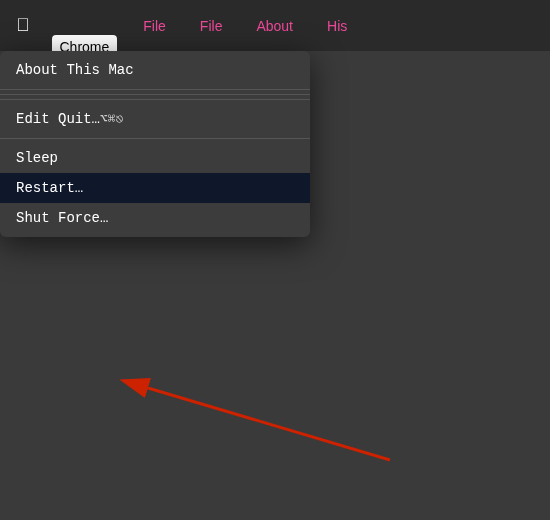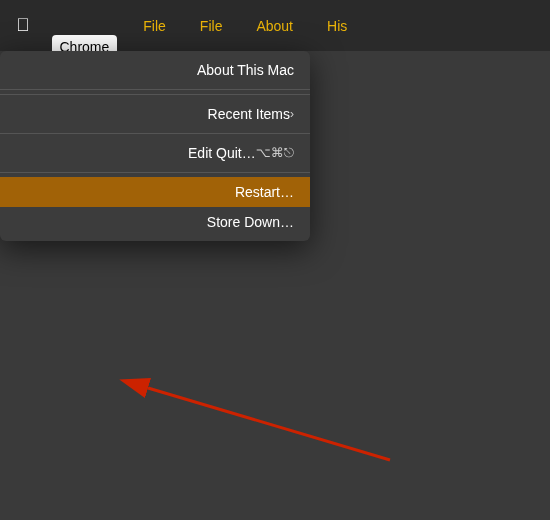--- a/index.html
+++ b/index.html
@@ -24,21 +24,21 @@
 
     .apple-logo {
       font-size: 18px;
       color: #ffffff;
       cursor: pointer;
       padding: 0 4px;
     }
 
     .menu-item-bar {
       font-size: 14px;
-      color: #eab308;
+      color: #ec4899;
       padding: 4px 8px;
       cursor: pointer;
       border-radius: 4px;
     }
 
     .menu-item-bar.active {
       background: #ffffff;
       color: #000000;
       margin-top: 43px;
     }
@@ -52,30 +52,31 @@
       background: #3c3c3c;
       border-radius: 6px;
       box-shadow: 0 8px 32px rgba(0,0,0,0.6);
       padding: 4px 0;
       z-index: 10;
     }
 
     .menu-entry {
       display: flex;
       align-items: center;
-      justify-content: flex-end;
+      justify-content: flex-start;
       padding: 7px 16px;
       font-size: 14px;
       color: #ffffff;
       cursor: pointer;
       position: relative;
+      font-family: Liberation Mono, monospace;
     }
 
     .menu-entry.highlighted {
-      background: #a16207;
+      background: #0f172a;
     }
 
     .menu-entry .shortcut {
       color: #cccccc;
       font-size: 13px;
       display: flex;
       align-items: center;
       gap: 2px;
     }
 
@@ -122,39 +123,38 @@
 
   <div class="menu-entry">
     <span>About This Mac</span>
   </div>
 
   <div class="menu-separator"></div>
 
 
   <div class="menu-separator"></div>
 
-  <div class="menu-entry">
-    <span>Recent Items</span>
-    <span class="chevron">›</span>
-  </div>
 
   <div class="menu-separator"></div>
 
   <div class="menu-entry">
     <span>Edit Quit…</span>
     <span class="shortcut">⌥⌘⎋</span>
   </div>
 
   <div class="menu-separator"></div>
 
+  <div class="menu-entry">
+    <span>Sleep</span>
+  </div>
   <div class="menu-entry highlighted">
     <span>Restart…</span>
   </div>
   <div class="menu-entry">
-    <span>Store Down…</span>
+    <span>Shut Force…</span>
   </div>
 
 </div>
 
 <div class="arrow-container">
   <svg class="arrow-svg" viewBox="0 0 550 520">
 
     <defs>
       <marker id="arrowhead" markerWidth="10" markerHeight="7" refX="0" refY="3.5" orient="auto">
         <polygon points="0 0, 10 3.5, 0 7" fill="#cc2200"></polygon>

